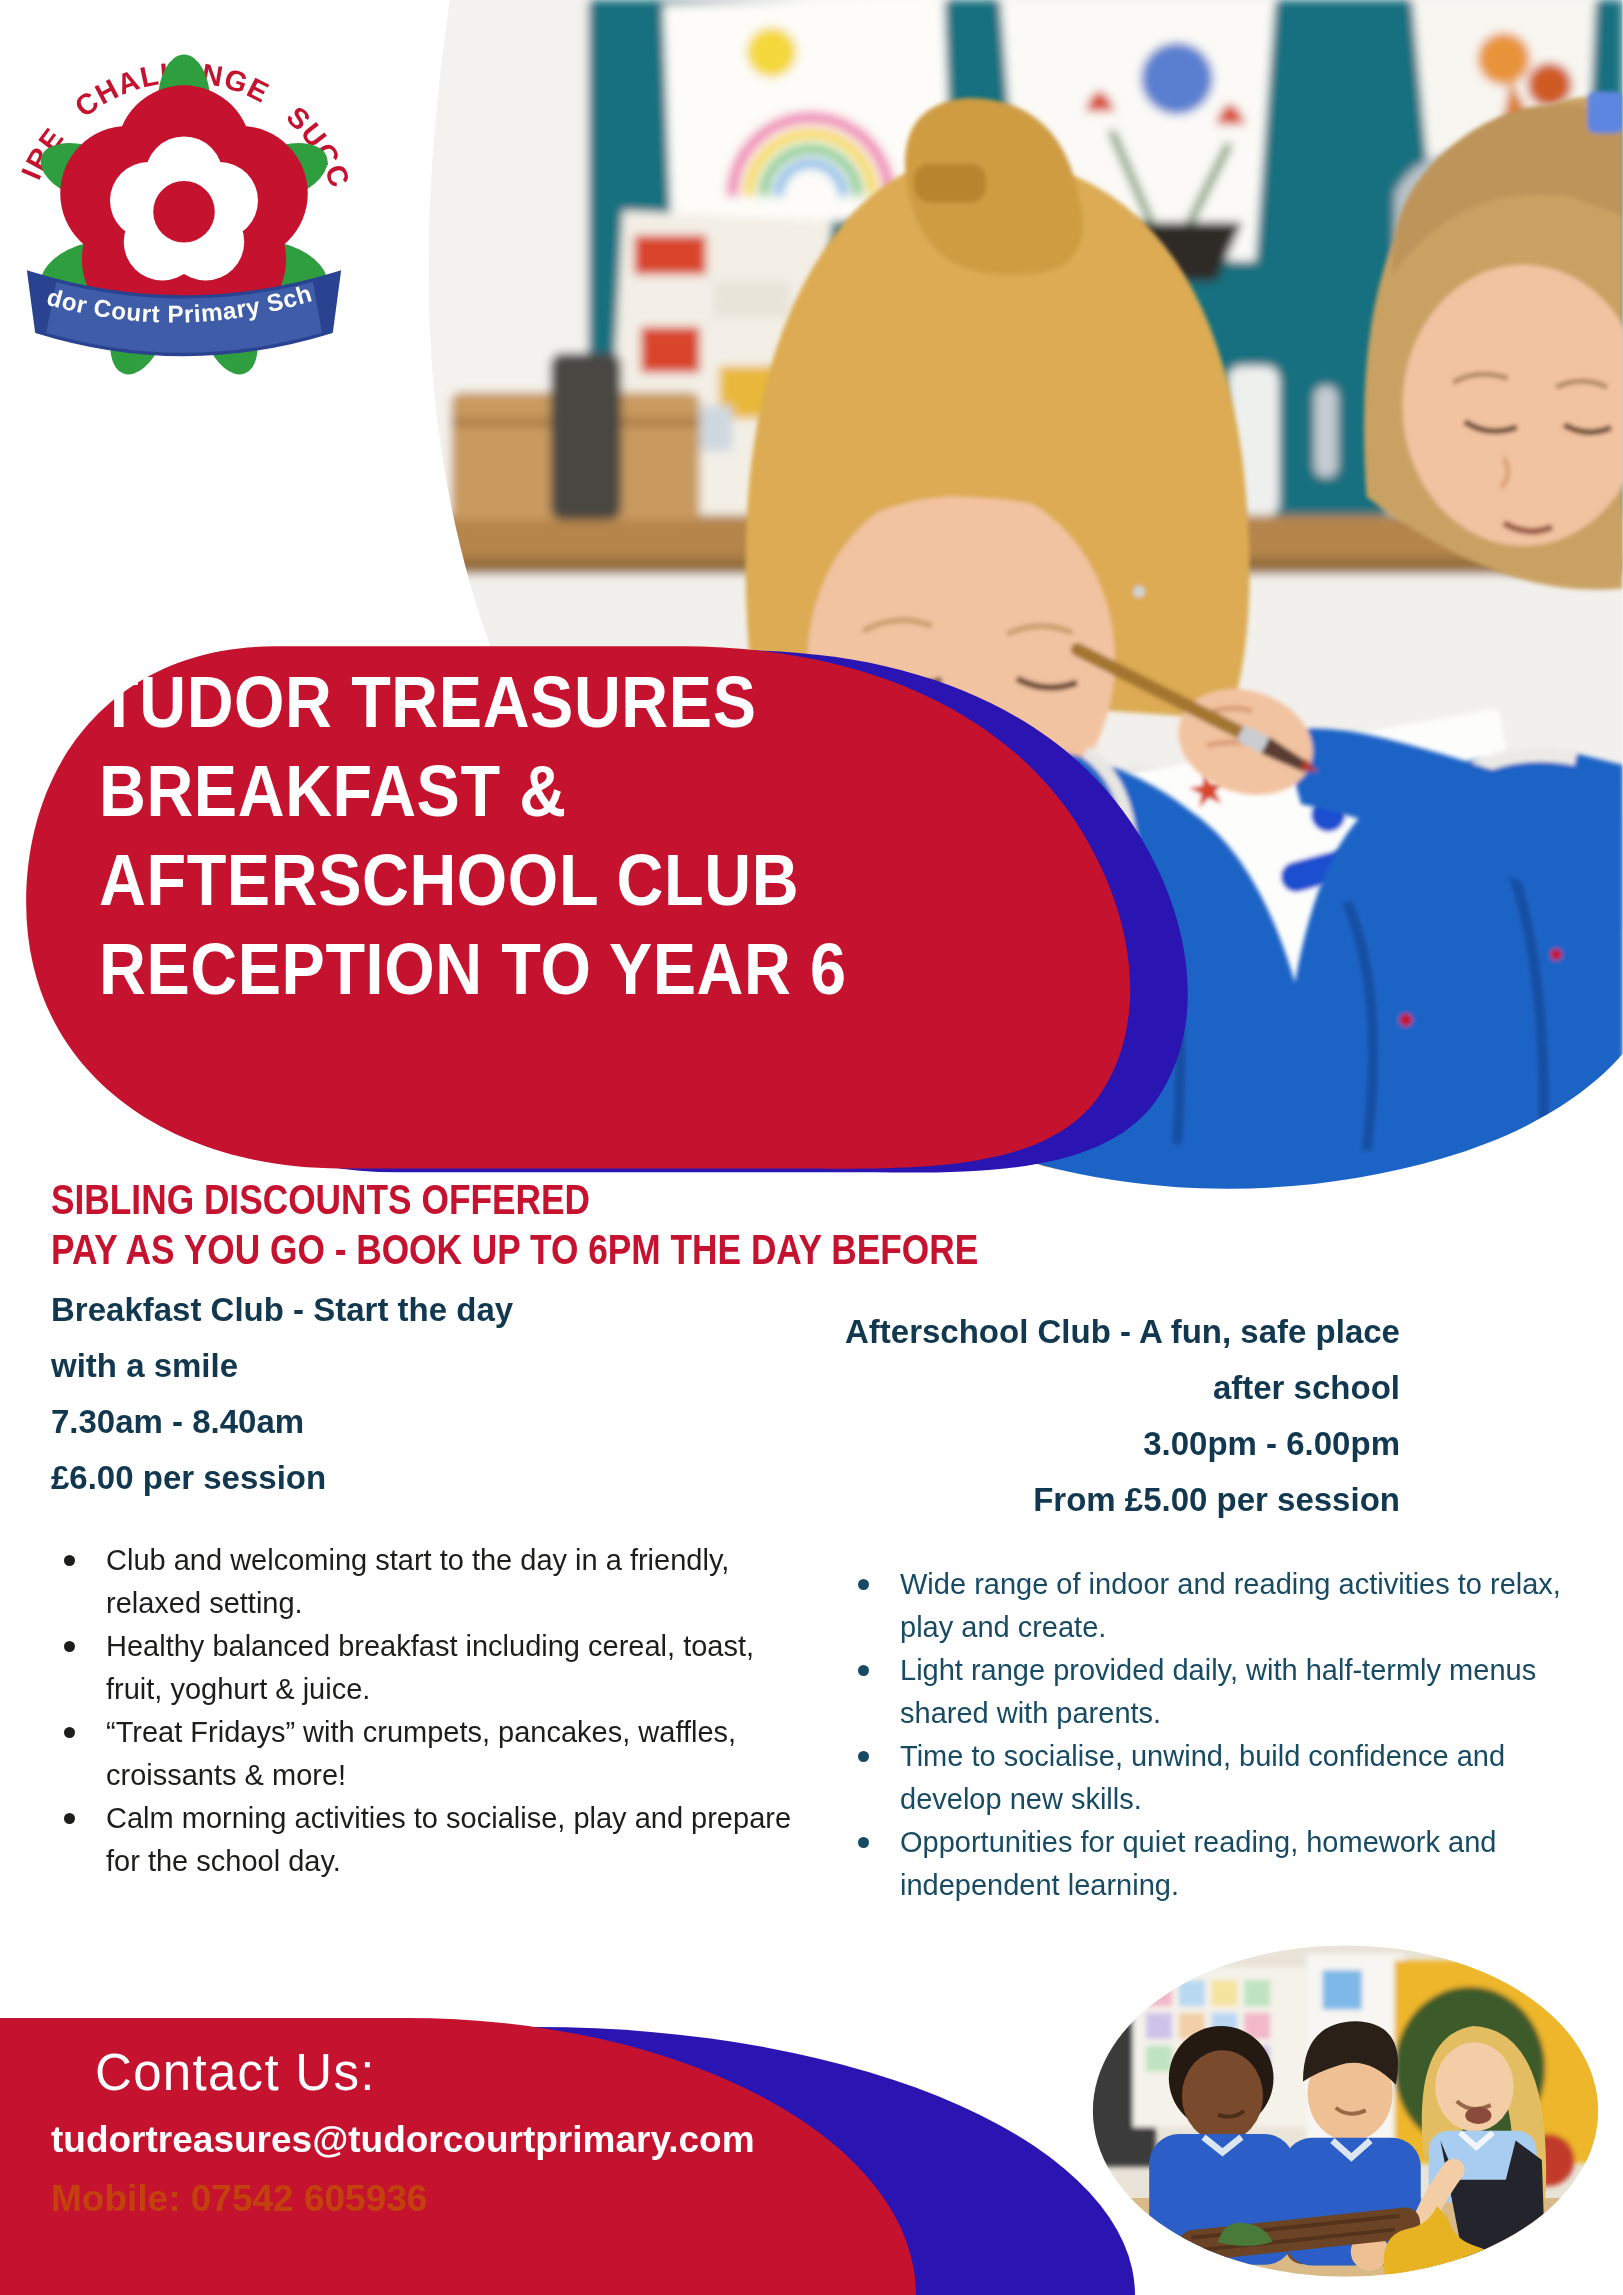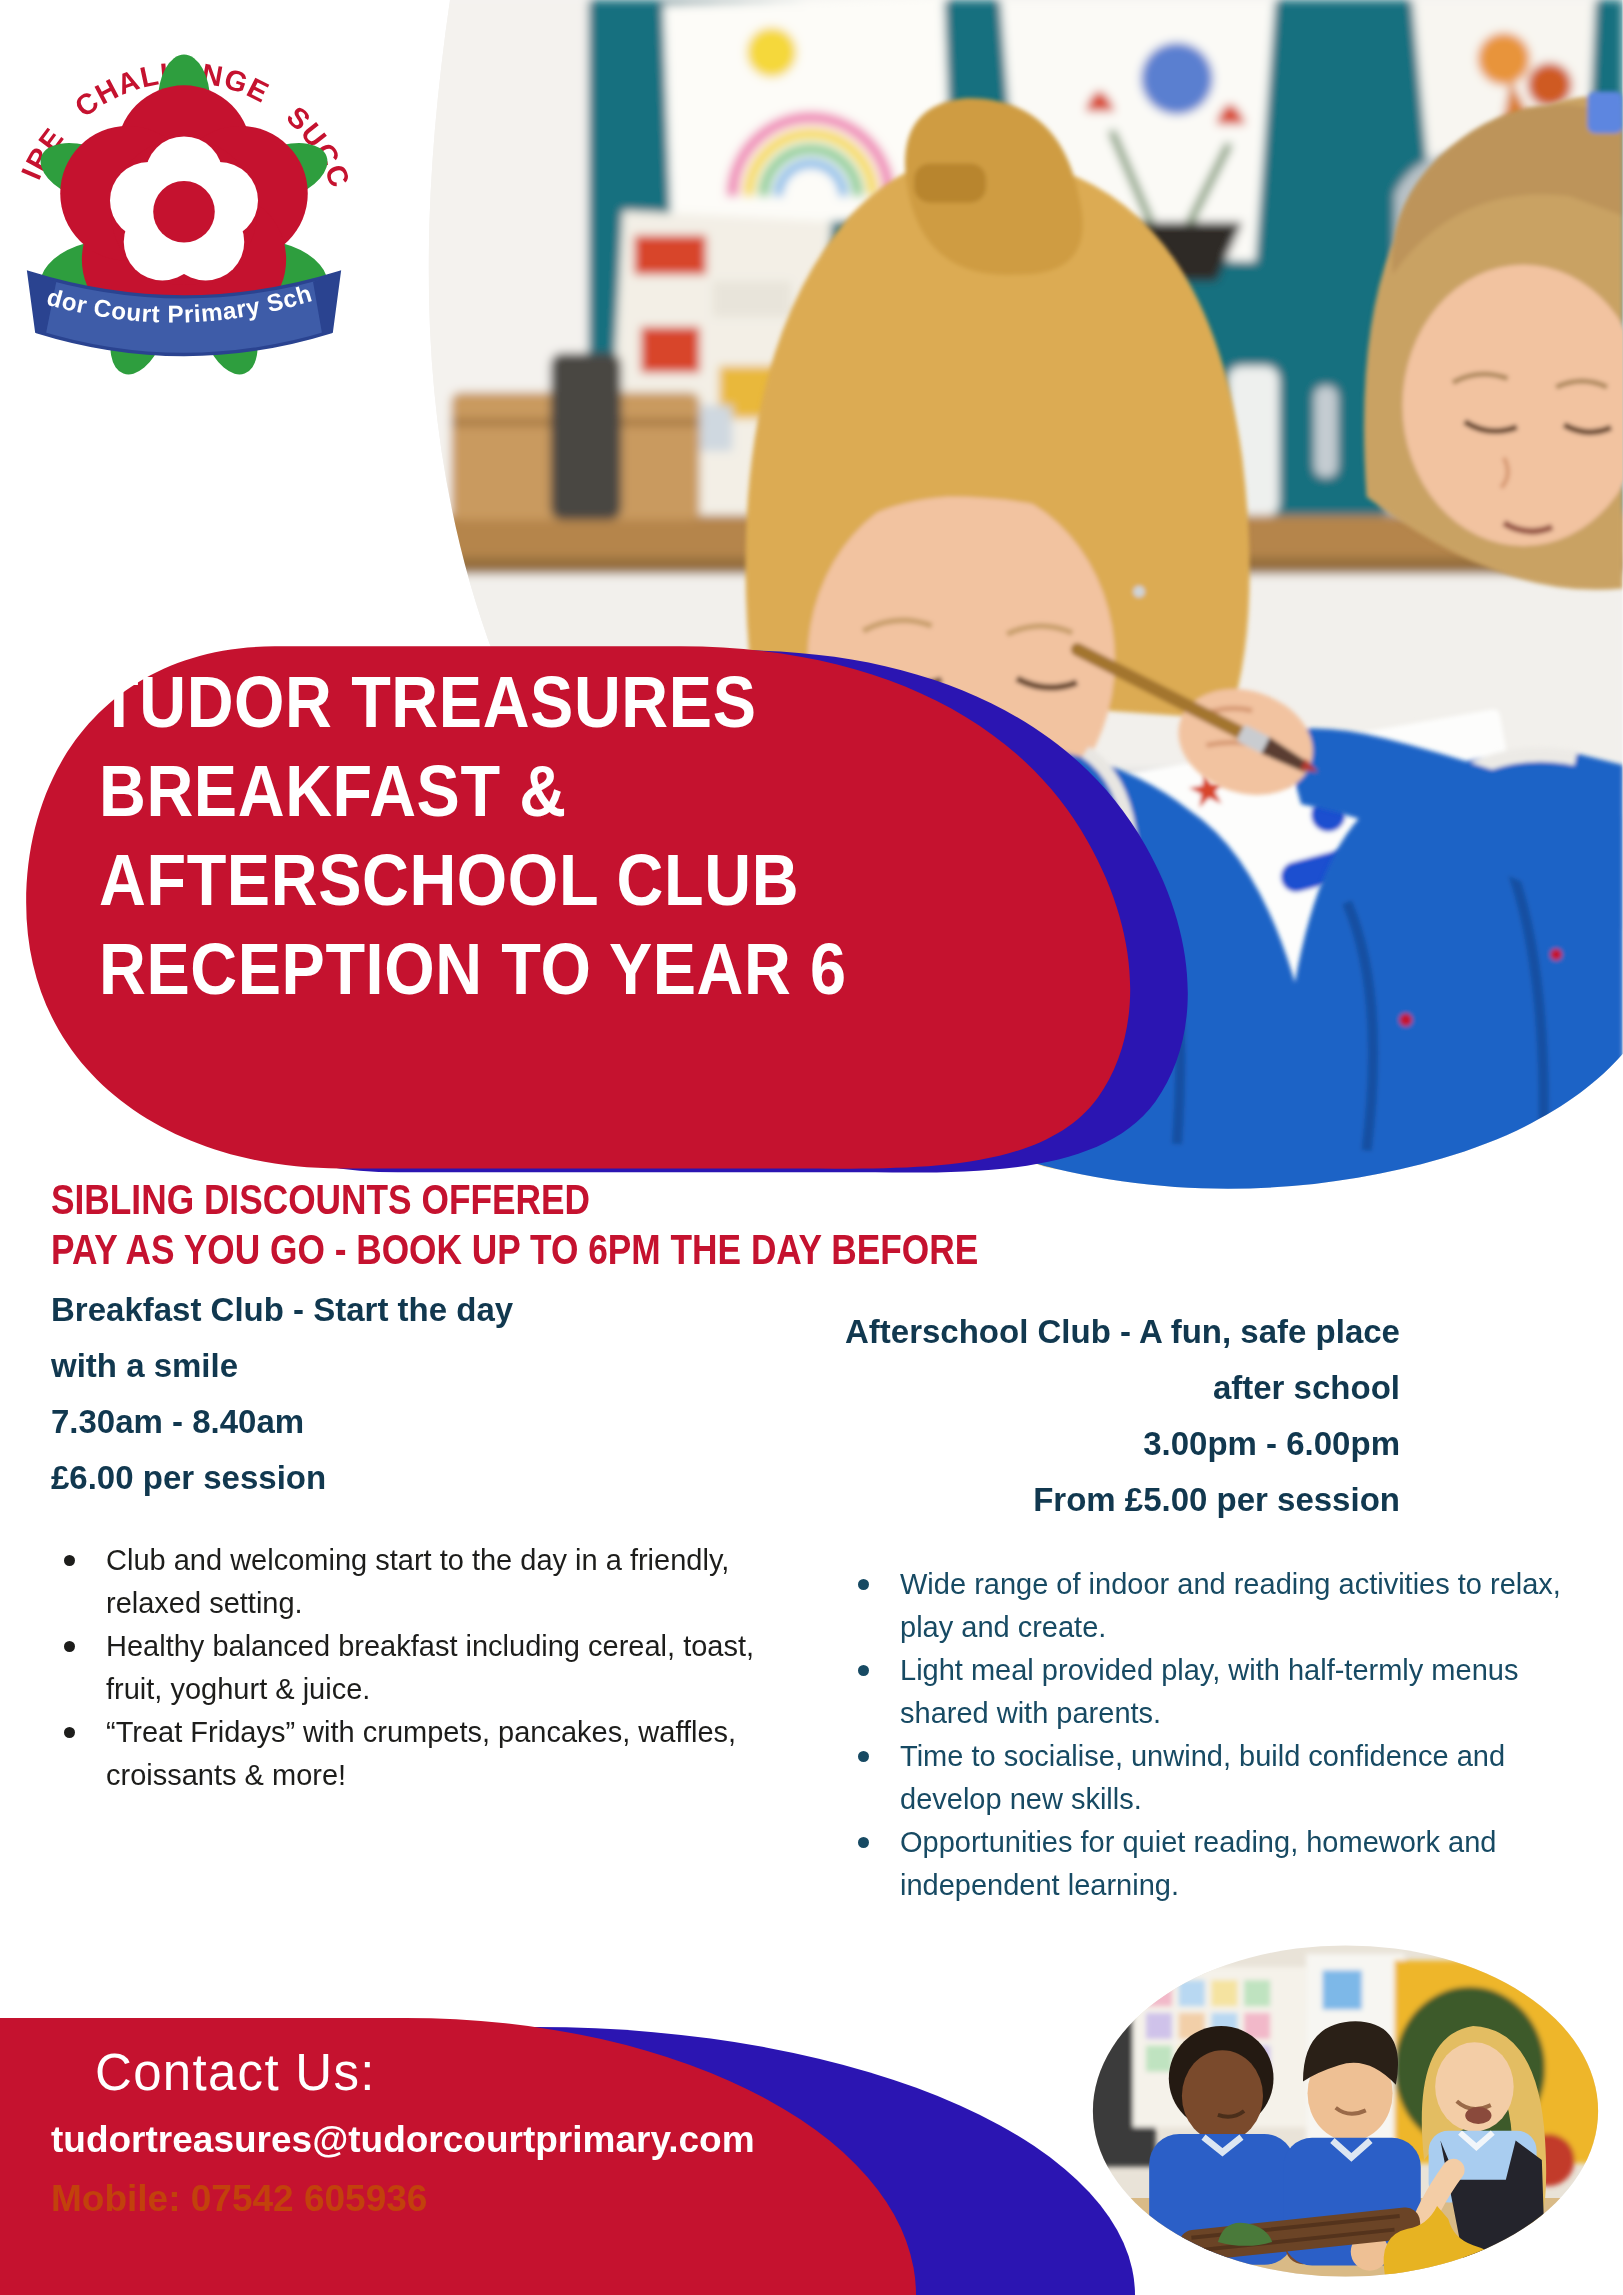--- a/index.html
+++ b/index.html
@@ -283,29 +283,30 @@
 </div>
 
 <div id="left-heading" class="abs col-heading">Breakfast Club - Start the day
 with a smile
 7.30am - 8.40am
 £6.00 per session</div>
 <ul id="left-bullets" class="abs bullets">
   <li>Club and welcoming start to the day in a friendly, relaxed setting.</li>
   <li>Healthy balanced breakfast including cereal, toast, fruit, yoghurt &amp; juice.</li>
   <li>“Treat Fridays” with crumpets, pancakes, waffles, croissants &amp; more!</li>
+  <li>Calm morning activities to socialise, play and prepare for the school day.</li>
 </ul>
 
 <div id="right-heading" class="abs col-heading">Afterschool Club - A fun, safe place
 after school
 3.00pm - 6.00pm
 From £5.00 per session</div>
 <ul id="right-bullets" class="abs bullets">
   <li>Wide range of indoor and reading activities to relax, play and create.</li>
-  <li>Light meal provided play, with half-termly menus shared with parents.</li>
+  <li>Light range provided daily, with half-termly menus shared with parents.</li>
   <li>Time to socialise, unwind, build confidence and develop new skills.</li>
   <li>Opportunities for quiet reading, homework and independent learning.</li>
 </ul>
 
 <div id="footer-blue" class="abs"></div>
 <div id="footer-red" class="abs"></div>
 <div id="contact-heading" class="abs">Contact Us:</div>
 <div id="contact-email" class="abs">tudortreasures@tudorcourtprimary.com</div>
 <div id="contact-mobile" class="abs">Mobile: 07542 605936</div>
 

